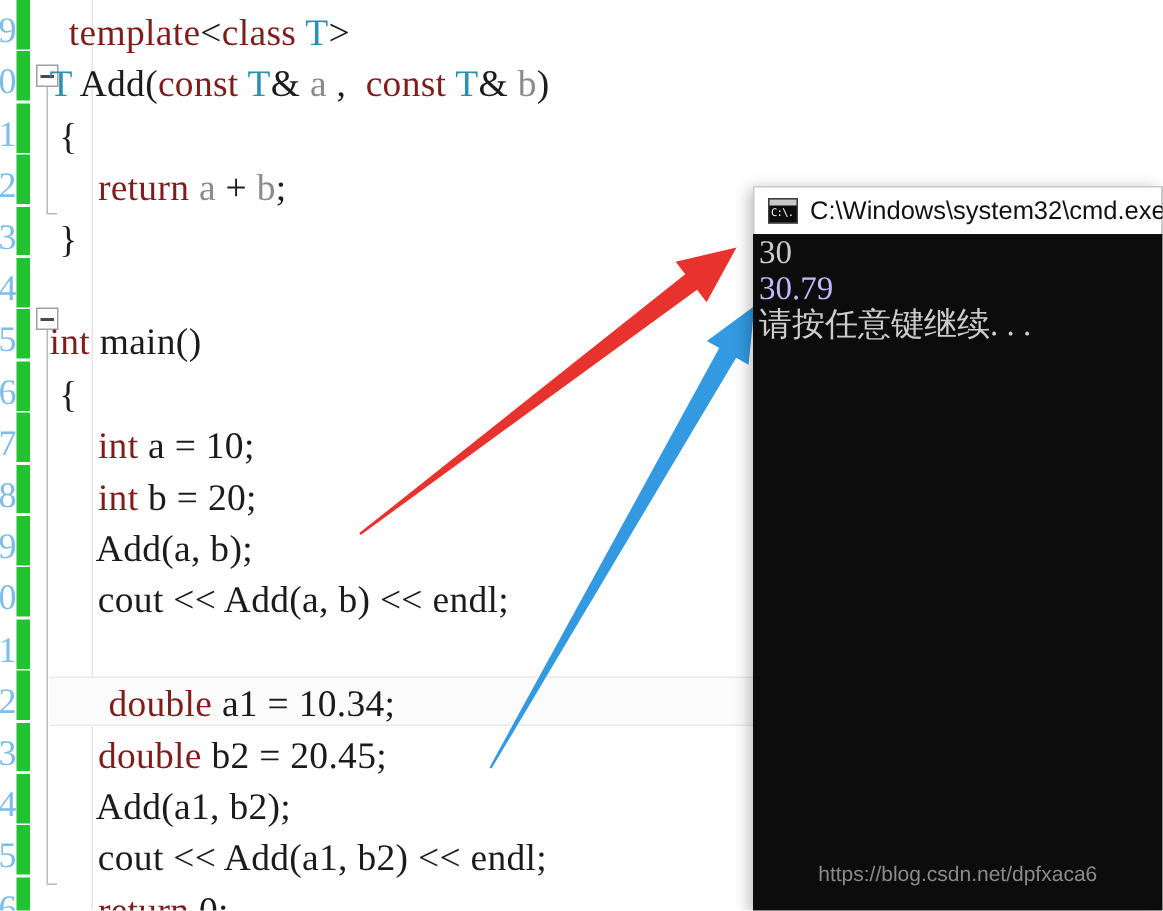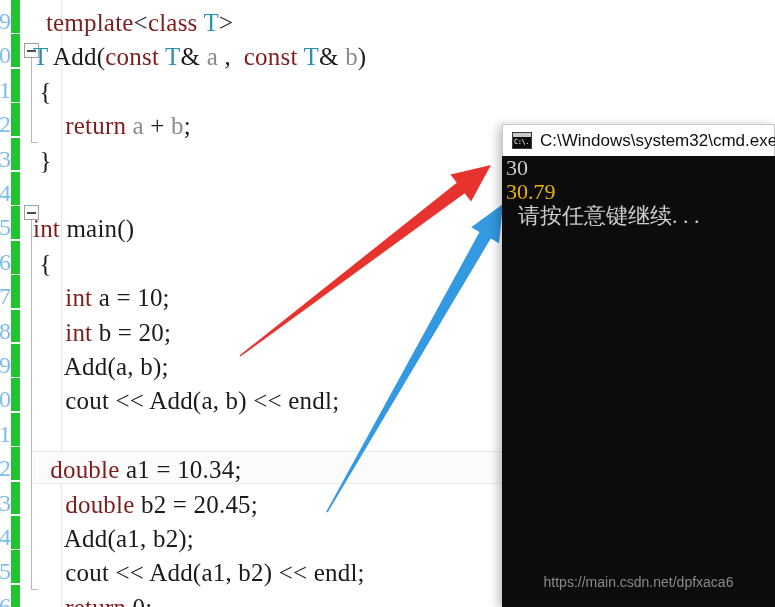--- a/index.html
+++ b/index.html
@@ -273,21 +273,21 @@
       <div class="cline" style="top: 113.2px; left: 33px;"><span class="pl">     </span><span class="kw">return</span><span class="pl"> </span><span class="dim">a</span><span class="pl"> + </span><span class="dim">b</span><span class="pl">;</span></div>
       <div class="cline" style="top: 147.6px; left: 33px;"><span class="pl"> }</span></div>
       <div class="cline" style="top: 182px; left: 33px;"></div>
       <div class="cline" style="top: 216.4px; left: 33px;"><span class="pl"></span><span class="kw">int</span><span class="pl"> main()</span></div>
       <div class="cline" style="top: 250.8px; left: 33px;"><span class="pl"> {</span></div>
       <div class="cline" style="top: 285.2px; left: 33px;"><span class="pl">     </span><span class="kw">int</span><span class="pl"> a = 10;</span></div>
       <div class="cline" style="top: 319.6px; left: 33px;"><span class="pl">     </span><span class="kw">int</span><span class="pl"> b = 20;</span></div>
       <div class="cline" style="top: 354px; left: 33px;"><span class="pl">     Add(a, b);</span></div>
       <div class="cline" style="top: 388.4px; left: 33px;"><span class="pl">     cout &lt;&lt; Add(a, b) &lt;&lt; endl;</span></div>
       <div class="cline" style="top: 422.8px; left: 33px;"></div>
-      <div class="cline" style="top: 457.2px; left: 18px;"><span class="pl">     </span><span class="kw">double</span><span class="pl"> a1 = 10.34;</span></div>
+      <div class="cline" style="top: 457.2px; left: 40px;"><span class="pl">     </span><span class="kw">double</span><span class="pl"> a1 = 10.34;</span></div>
       <div class="cline" style="top: 491.6px; left: 33px; font-family: Liberation Serif, serif;"><span class="pl">     </span><span class="kw">double</span><span class="pl"> b2 = 20.45;</span></div>
       <div class="cline" style="top: 526px; left: 33px;"><span class="pl">     Add(a1, b2);</span></div>
       <div class="cline" style="top: 560.4px; left: 33px;"><span class="pl">     cout &lt;&lt; Add(a1, b2) &lt;&lt; endl;</span></div>
       <div class="cline" style="top: 594.8px; left: 33px;"><span class="pl">     </span><span class="kw">return</span><span class="pl"> 0;</span></div>
     </div>
 </div>
 
 <svg id="arrows" width="775" height="607" viewBox="0 0 775 607">
   <g>
     <polygon id="red-arrow-shape" points="240.47,356.62 464.70,193.18 471.05,201.54 491.00,165.00 450.47,174.48 456.82,182.84 239.53,355.38" fill="#e8322e"></polygon>
@@ -302,18 +302,18 @@
   <div id="console-titlebar">
     <span class="cmd-icon">
       <span class="cmd-icon-text">C:\.</span>
     </span>
     <span id="console-title-text">C:\Windows\system32\cmd.exe</span>
   </div>
 
   <div id="console-body">
     <div id="console-lines">
         <div class="conline" style="top: 1px; color: rgb(204, 204, 204);">30</div>
-        <div class="conline" style="top: 25px; color: #eab308;">30.79</div>
-        <div class="conline" style="top: 49px; color: rgb(204, 204, 204); margin-left: 12px;">请按任意键继续. . .</div>
+        <div class="conline" style="top: 25px; color: #c4b5fd;">30.79</div>
+        <div class="conline" style="top: 49px; color: rgb(204, 204, 204);">请按任意键继续. . .</div>
       </div>
-    <div id="watermark">https://main.csdn.net/dpfxaca6</div>
+    <div id="watermark">https://blog.csdn.net/dpfxaca6</div>
   </div>
 </div>
 
 </body></html>

